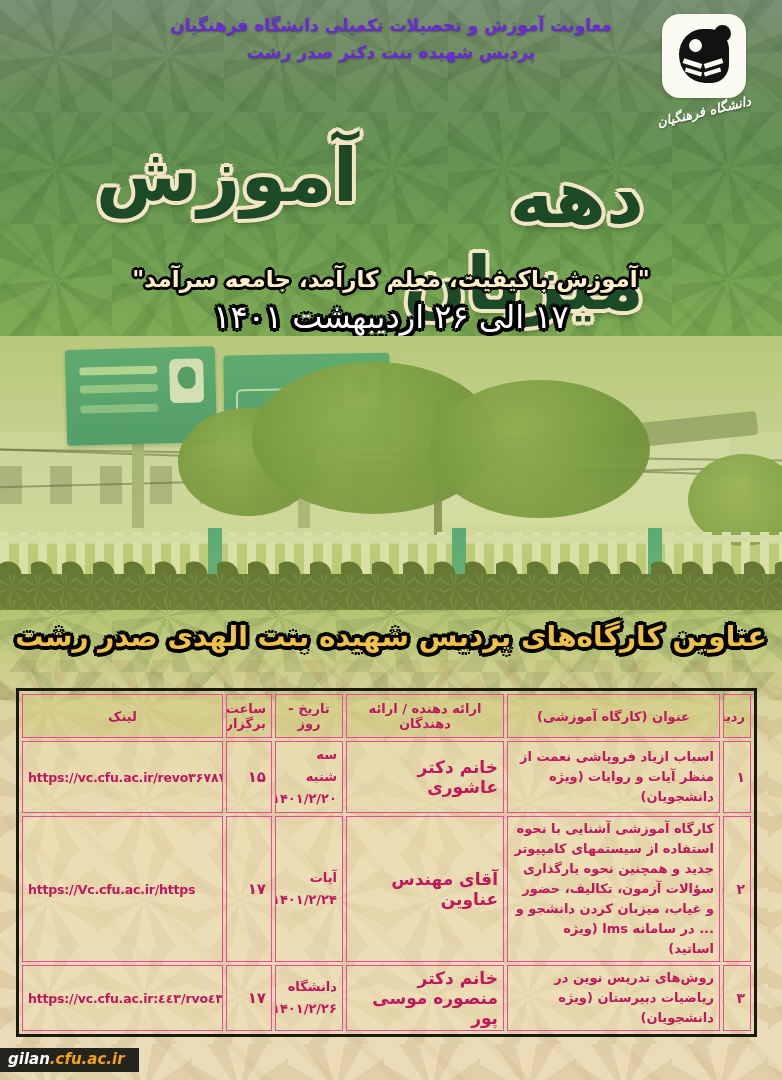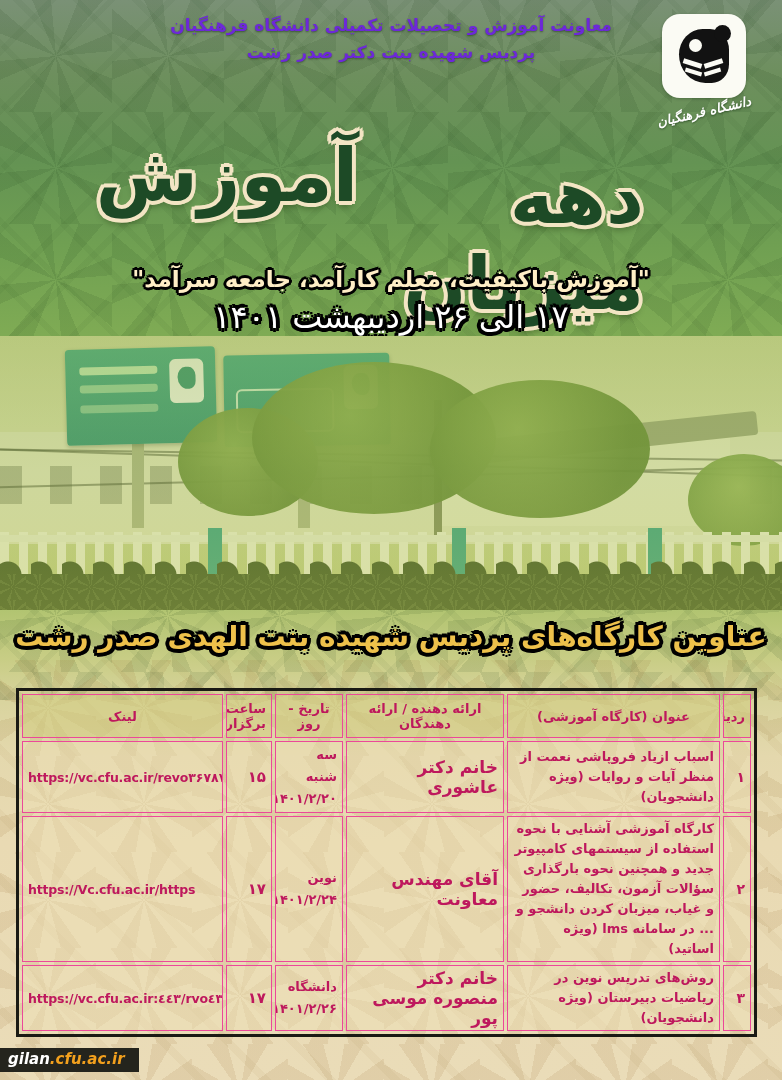--- a/index.html
+++ b/index.html
@@ -281,23 +281,23 @@
         <td class="c-date">
           <span>سه شنبه</span>
           <span>۱۴۰۱/۲/۲۰</span>
         </td>
         <td class="c-time">۱۵</td>
         <td class="c-link">https://vc.cfu.ac.ir/revo۳۶۷۸۷rwi/</td>
       </tr>
       <tr class="r2">
         <td class="c-idx">۲</td>
         <td class="c-title">کارگاه آموزشی آشنایی با نحوه استفاده از سیستمهای کامپیوتر جدید و همچنین نحوه بارگذاری سؤالات آزمون، تکالیف، حضور و غیاب، میزبان کردن دانشجو و ... در سامانه lms (ویژه اساتید)</td>
-        <td class="c-pres">آقای مهندس معاونت</td>
+        <td class="c-pres">آقای مهندس عناوین</td>
         <td class="c-date">
-          <span>نوین</span>
+          <span>آیات</span>
           <span>۱۴۰۱/۲/۲۴</span>
         </td>
         <td class="c-time">۱۷</td>
         <td class="c-link">https://Vc.cfu.ac.ir/https</td>
       </tr>
       <tr class="r3">
         <td class="c-idx">۳</td>
         <td class="c-title">روش‌های تدریس نوین در ریاضیات دبیرستان (ویژه دانشجویان)</td>
         <td class="c-pres">خانم دکتر منصوره موسی پور</td>
         <td class="c-date">

